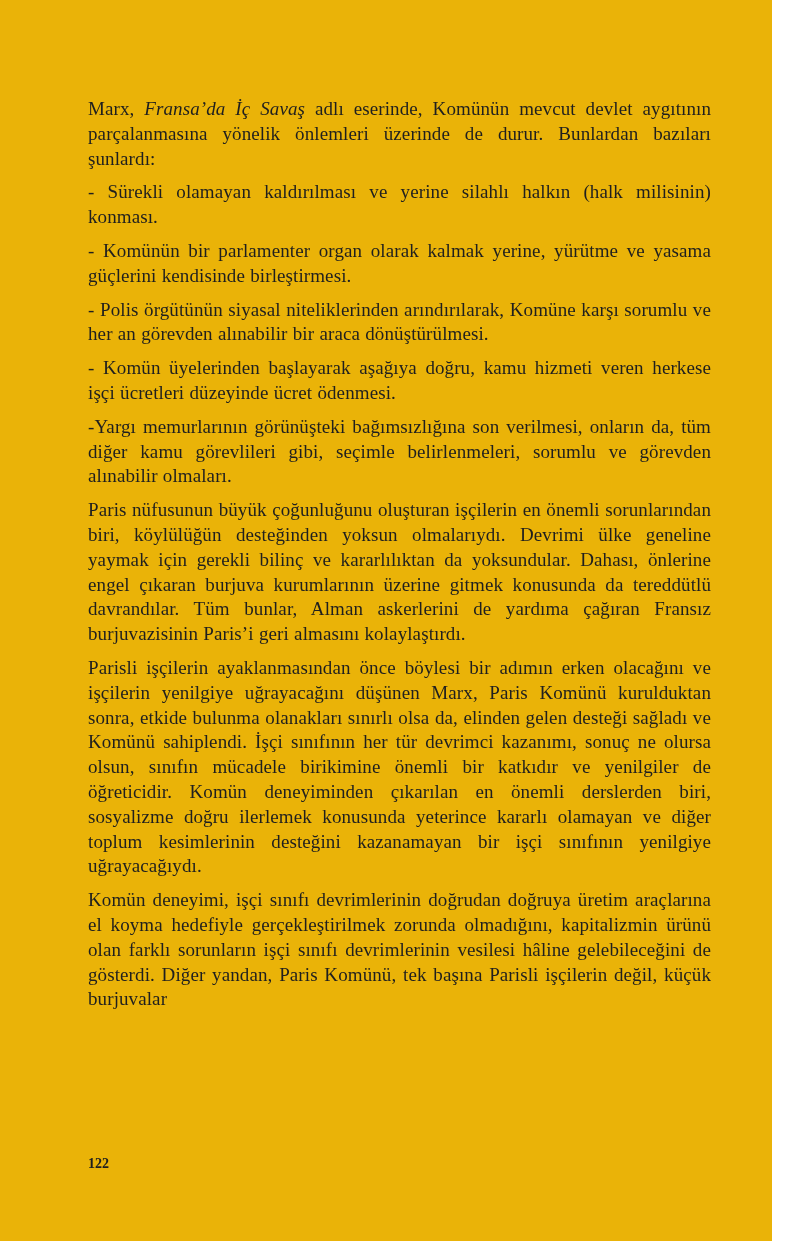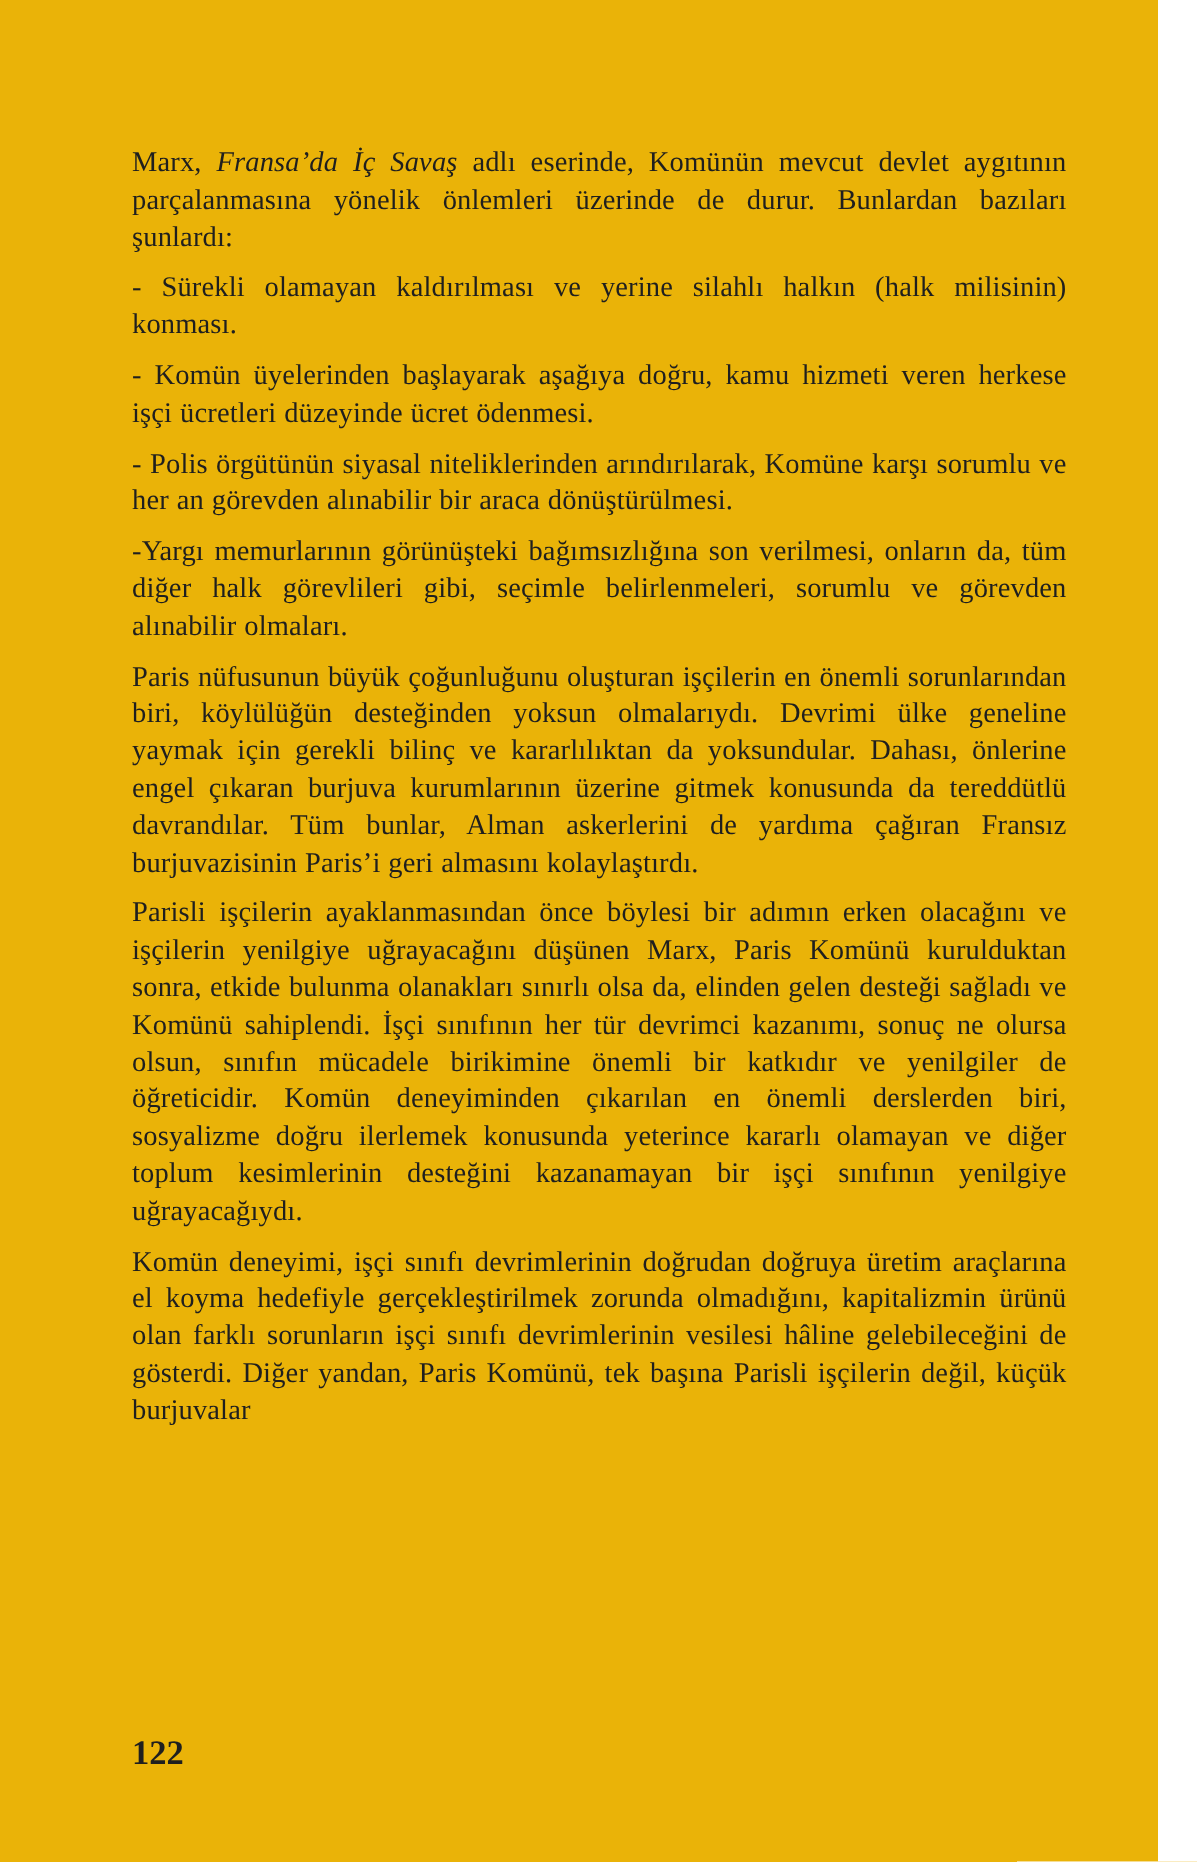--- a/index.html
+++ b/index.html
@@ -37,42 +37,43 @@
     hyphens: auto;
     -webkit-hyphens: auto;
   }
   .para em {
     font-style: italic;
   }
   .page-number {
     position: absolute;
     left: 88px;
     top: 1156px;
-    font-size: 23px;
+    font-size: 14px;
     font-weight: bold;
     color: #1f1f1f;
   }
 </style>
 </head>
 <body>
 
 <div class="page">
 
   <main class="text-block">
 
     <p class="para"><span>Marx, </span><em>Fransa’da İç Savaş</em><span> adlı eserinde, Komünün mevcut devlet aygıtının parçalanmasına yönelik önlemleri üzerinde de durur. Bunlardan bazıları şunlardı:</span></p>
 
     <p class="para">- Sürekli olamayan kaldırılması ve yerine silahlı halkın (halk milisinin) konması.</p>
 
+    <p class="para">- Komünün bir parlamenter organ olarak kalmak yerine, yürütme ve yasama güçlerini kendisinde birleştirmesi.</p>
+
+    <p class="para">- Polis örgütünün siyasal niteliklerinden arındırılarak, Komüne karşı sorumlu ve her an görevden alınabilir bir araca dönüştürülmesi.</p>
 
     <p class="para">- Komün üyelerinden başlayarak aşağıya doğru, kamu hizmeti veren herkese işçi ücretleri düzeyinde ücret ödenmesi.</p>
 
-    <p class="para">- Polis örgütünün siyasal niteliklerinden arındırılarak, Komüne karşı sorumlu ve her an görevden alınabilir bir araca dönüştürülmesi.</p>
-
-    <p class="para">-Yargı memurlarının görünüşteki bağımsızlığına son verilmesi, onların da, tüm diğer halk görevlileri gibi, seçimle belirlenmeleri, sorumlu ve görevden alınabilir olmaları.</p>
+    <p class="para">-Yargı memurlarının görünüşteki bağımsızlığına son verilmesi, onların da, tüm diğer kamu görevlileri gibi, seçimle belirlenmeleri, sorumlu ve görevden alınabilir olmaları.</p>
 
 
     <p class="para">Paris nüfusunun büyük çoğunluğunu oluşturan işçilerin en önemli sorunlarından biri, köylülüğün desteğinden yoksun olmalarıydı. Devrimi ülke geneline yaymak için gerekli bilinç ve kararlılıktan da yoksundular. Dahası, önlerine engel çıkaran burjuva kurumlarının üzerine gitmek konusunda da tereddütlü davrandılar. Tüm bunlar, Alman askerlerini de yardıma çağıran Fransız burjuvazisinin Paris’i geri almasını kolaylaştırdı.</p>
 
     <p class="para">Parisli işçilerin ayaklanmasından önce böylesi bir adımın erken olacağını ve işçilerin yenilgiye uğrayacağını düşünen Marx, Paris Komünü kurulduktan sonra, etkide bulunma olanakları sınırlı olsa da, elinden gelen desteği sağladı ve Komünü sahiplendi. İşçi sınıfının her tür devrimci kazanımı, sonuç ne olursa olsun, sınıfın mücadele birikimine önemli bir katkıdır ve yenilgiler de öğreticidir. Komün deneyiminden çıkarılan en önemli derslerden biri, sosyalizme doğru ilerlemek konusunda yeterince kararlı olamayan ve diğer toplum kesimlerinin desteğini kazanamayan bir işçi sınıfının yenilgiye uğrayacağıydı.</p>
 
     <p class="para">Komün deneyimi, işçi sınıfı devrimlerinin doğrudan doğruya üretim araçlarına el koyma hedefiyle gerçekleştirilmek zorunda olmadığını, kapitalizmin ürünü olan farklı sorunların işçi sınıfı devrimlerinin vesilesi hâline gelebileceğini de gösterdi. Diğer yandan, Paris Komünü, tek başına Parisli işçilerin değil, küçük burjuvalar</p>
 
   </main>
 

